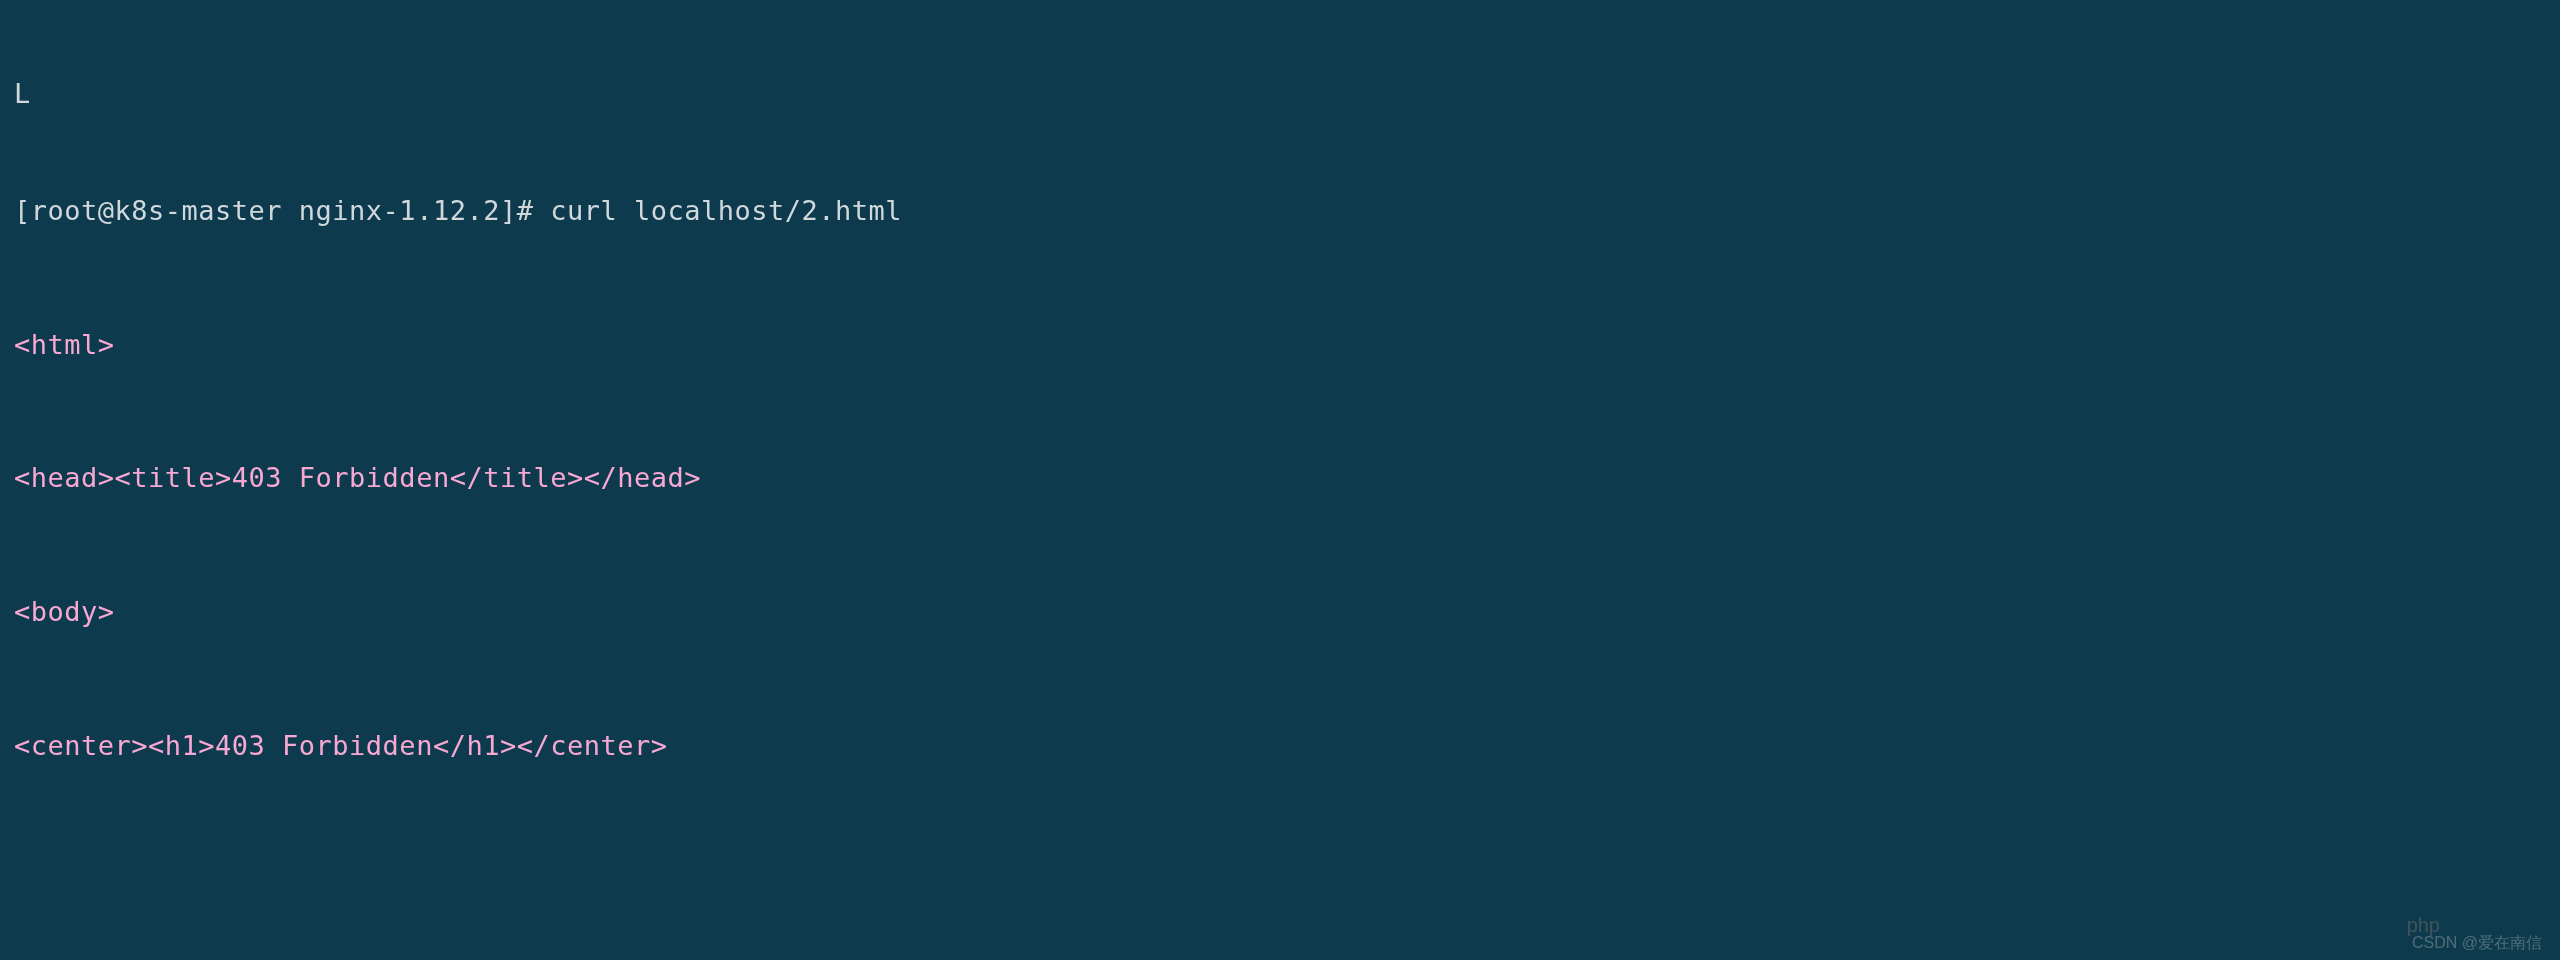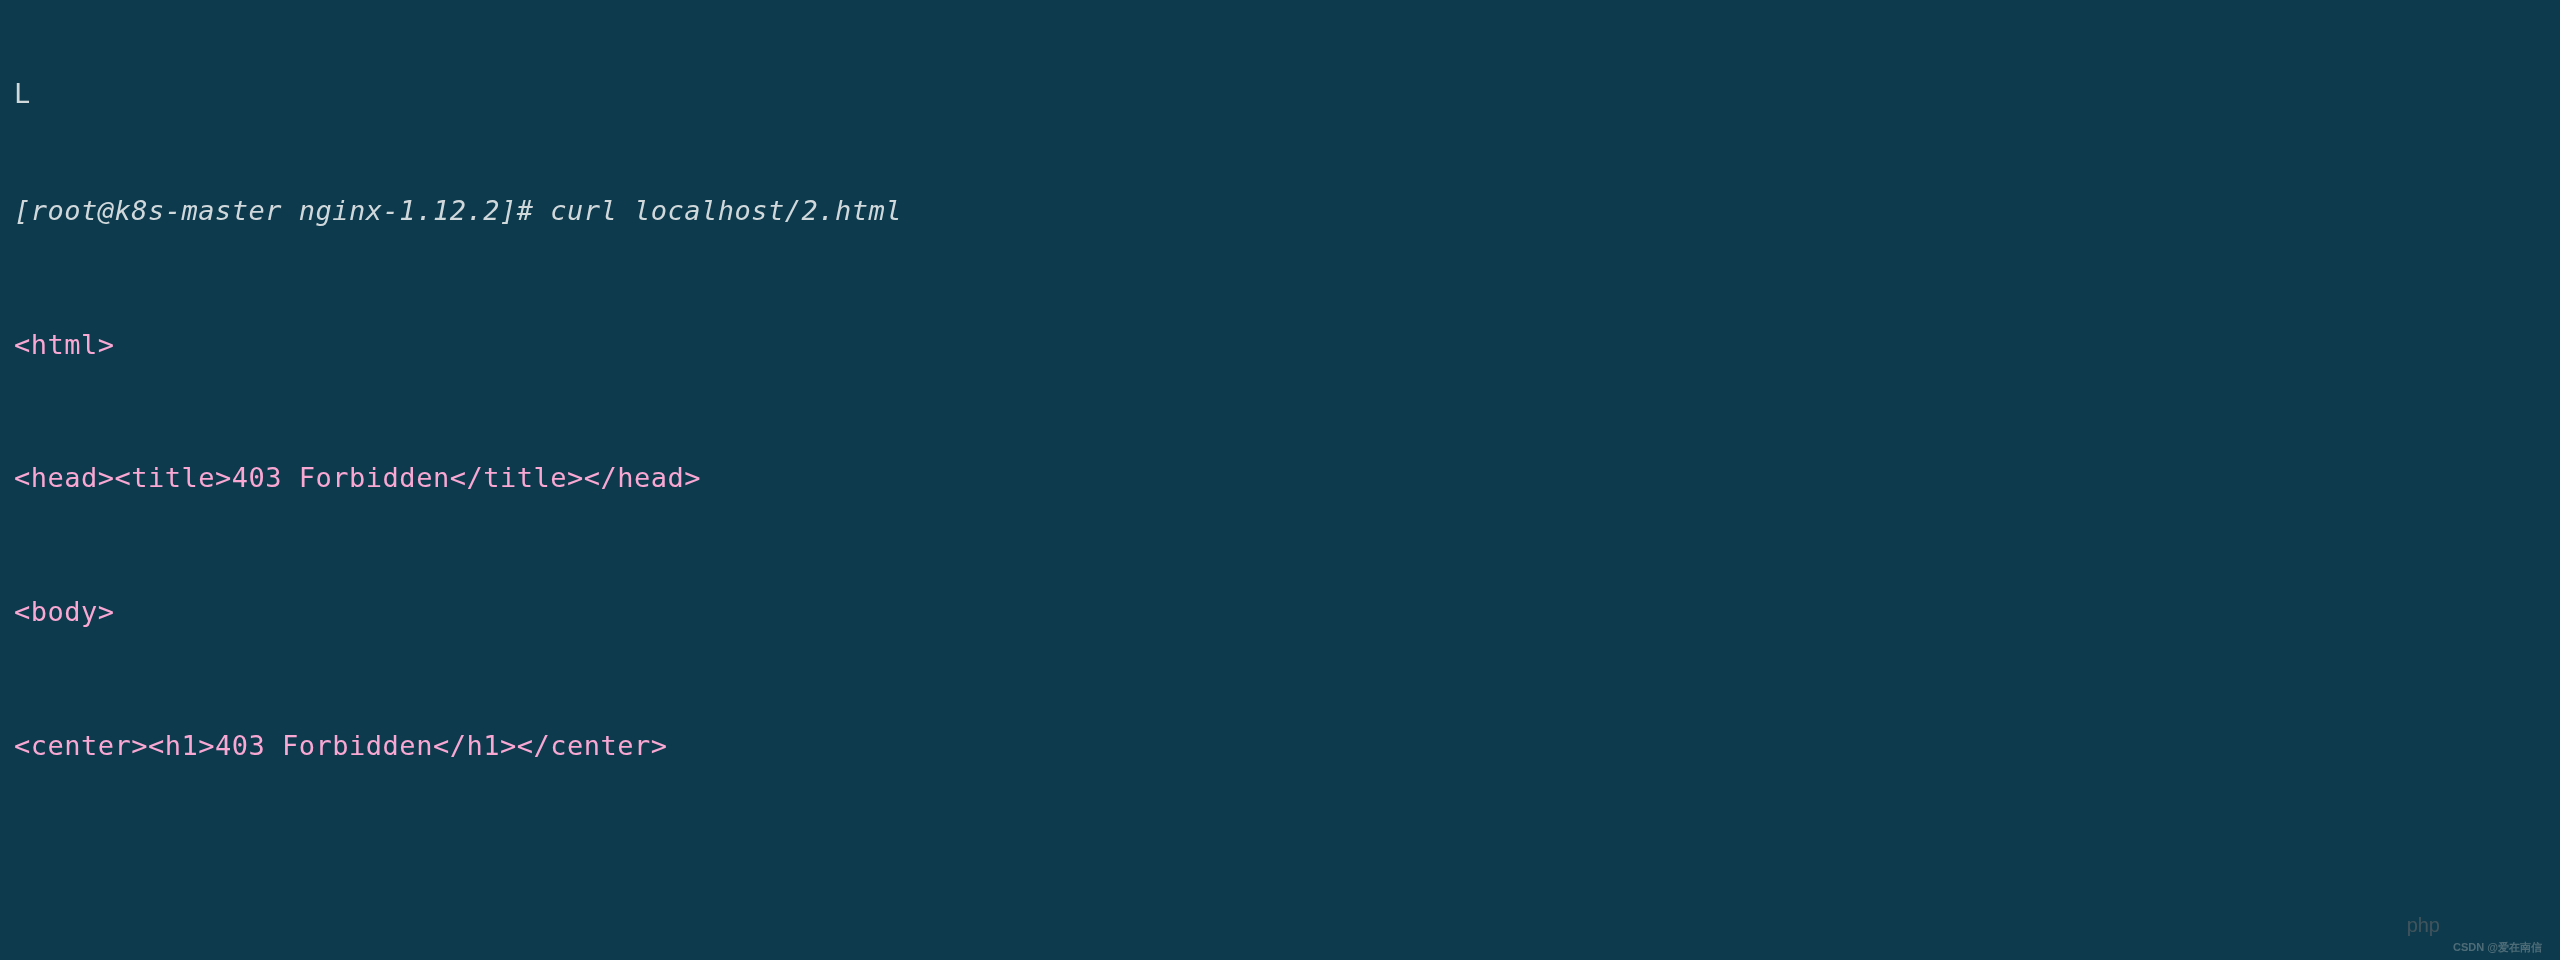--- a/index.html
+++ b/index.html
@@ -26,34 +26,32 @@
     .line {
       display: block;
     }
     .top-fragment {
       color: #d0d8dc;
       line-height: 0.4;
       vertical-align: top;
     }
     .prompt-line {
       color: #d0d8dc;
-      font-style: italic;
     }
     .output-line {
       color: #f9a8d4;
     }
     .watermark {
       position: absolute;
       right: 18px;
       bottom: 4px;
-      font-size: 11px;
+      font-size: 16px;
       color: rgba(200, 200, 200, 0.35);
       font-family: sans-serif;
       letter-spacing: 0;
-      font-weight: bold;
     }
     .watermark-icon {
       position: absolute;
       right: 120px;
       bottom: 18px;
       font-size: 20px;
       color: rgba(220, 160, 140, 0.25);
       font-family: sans-serif;
       letter-spacing: 0;
     }

